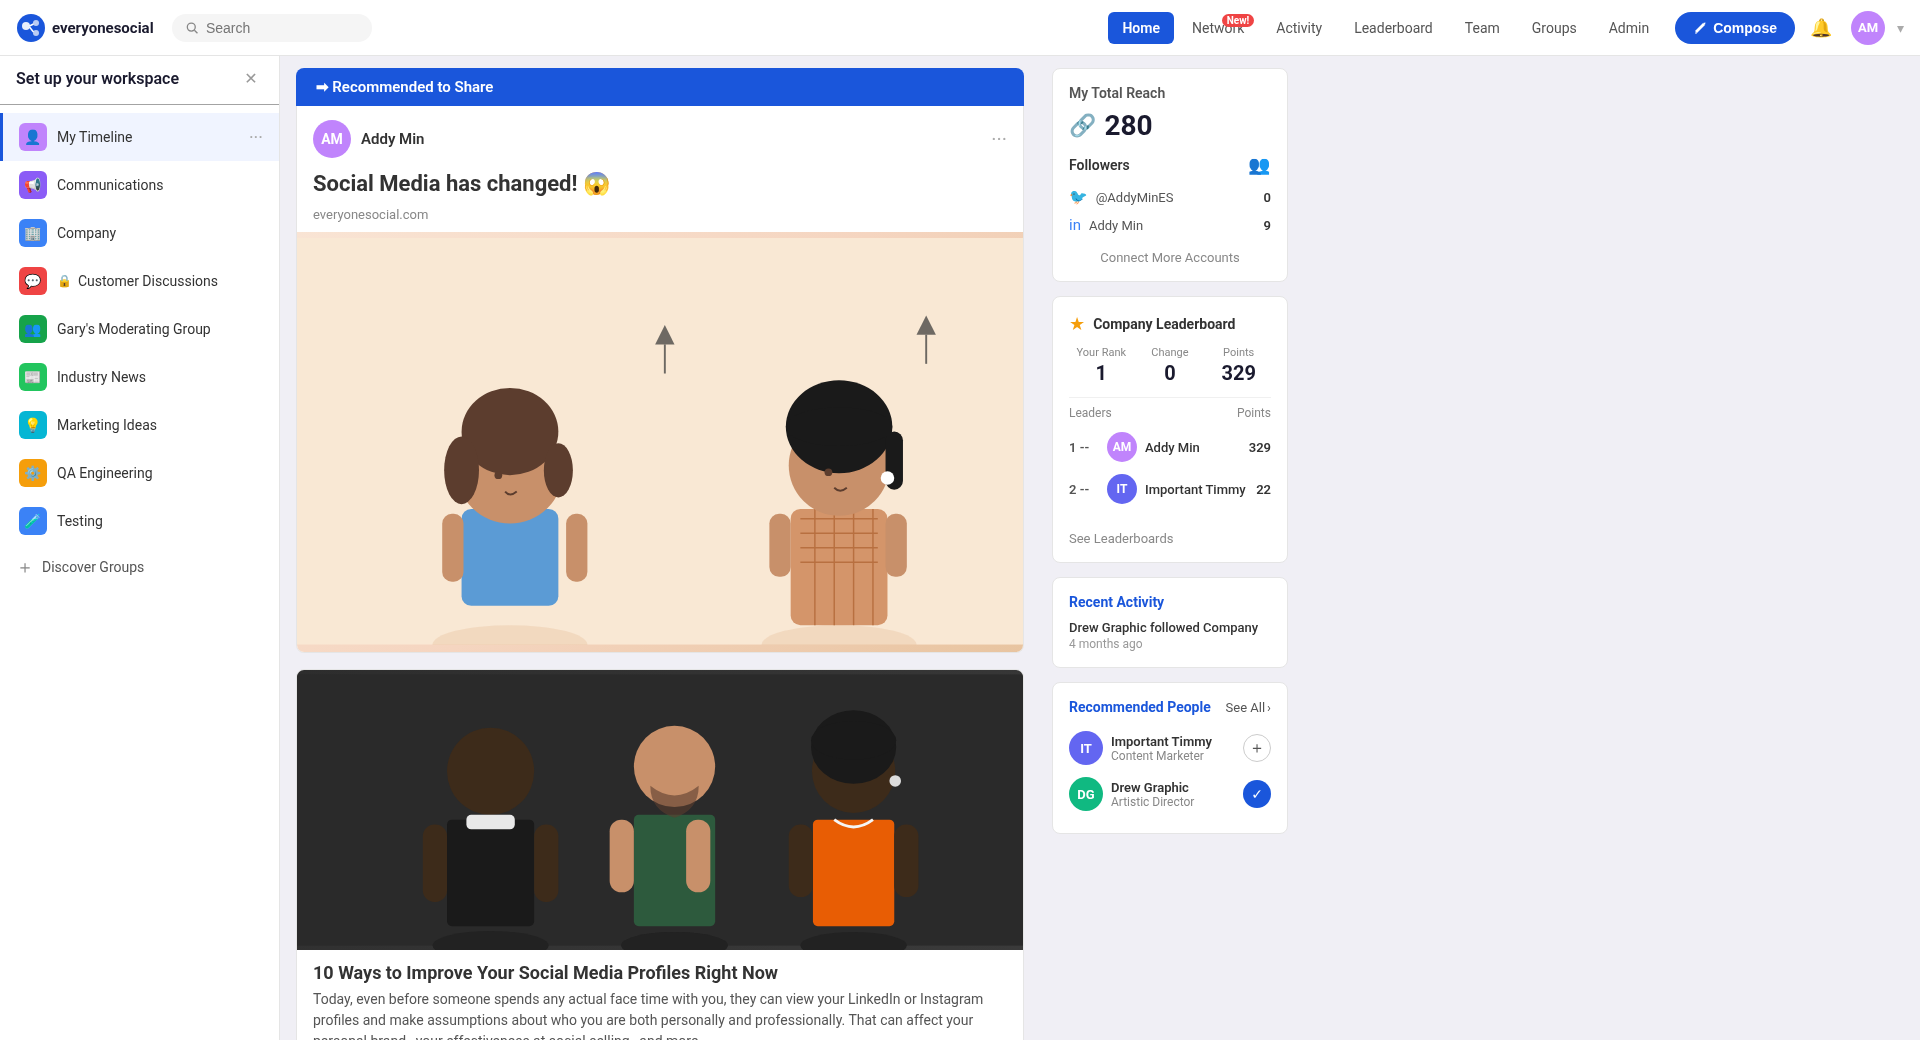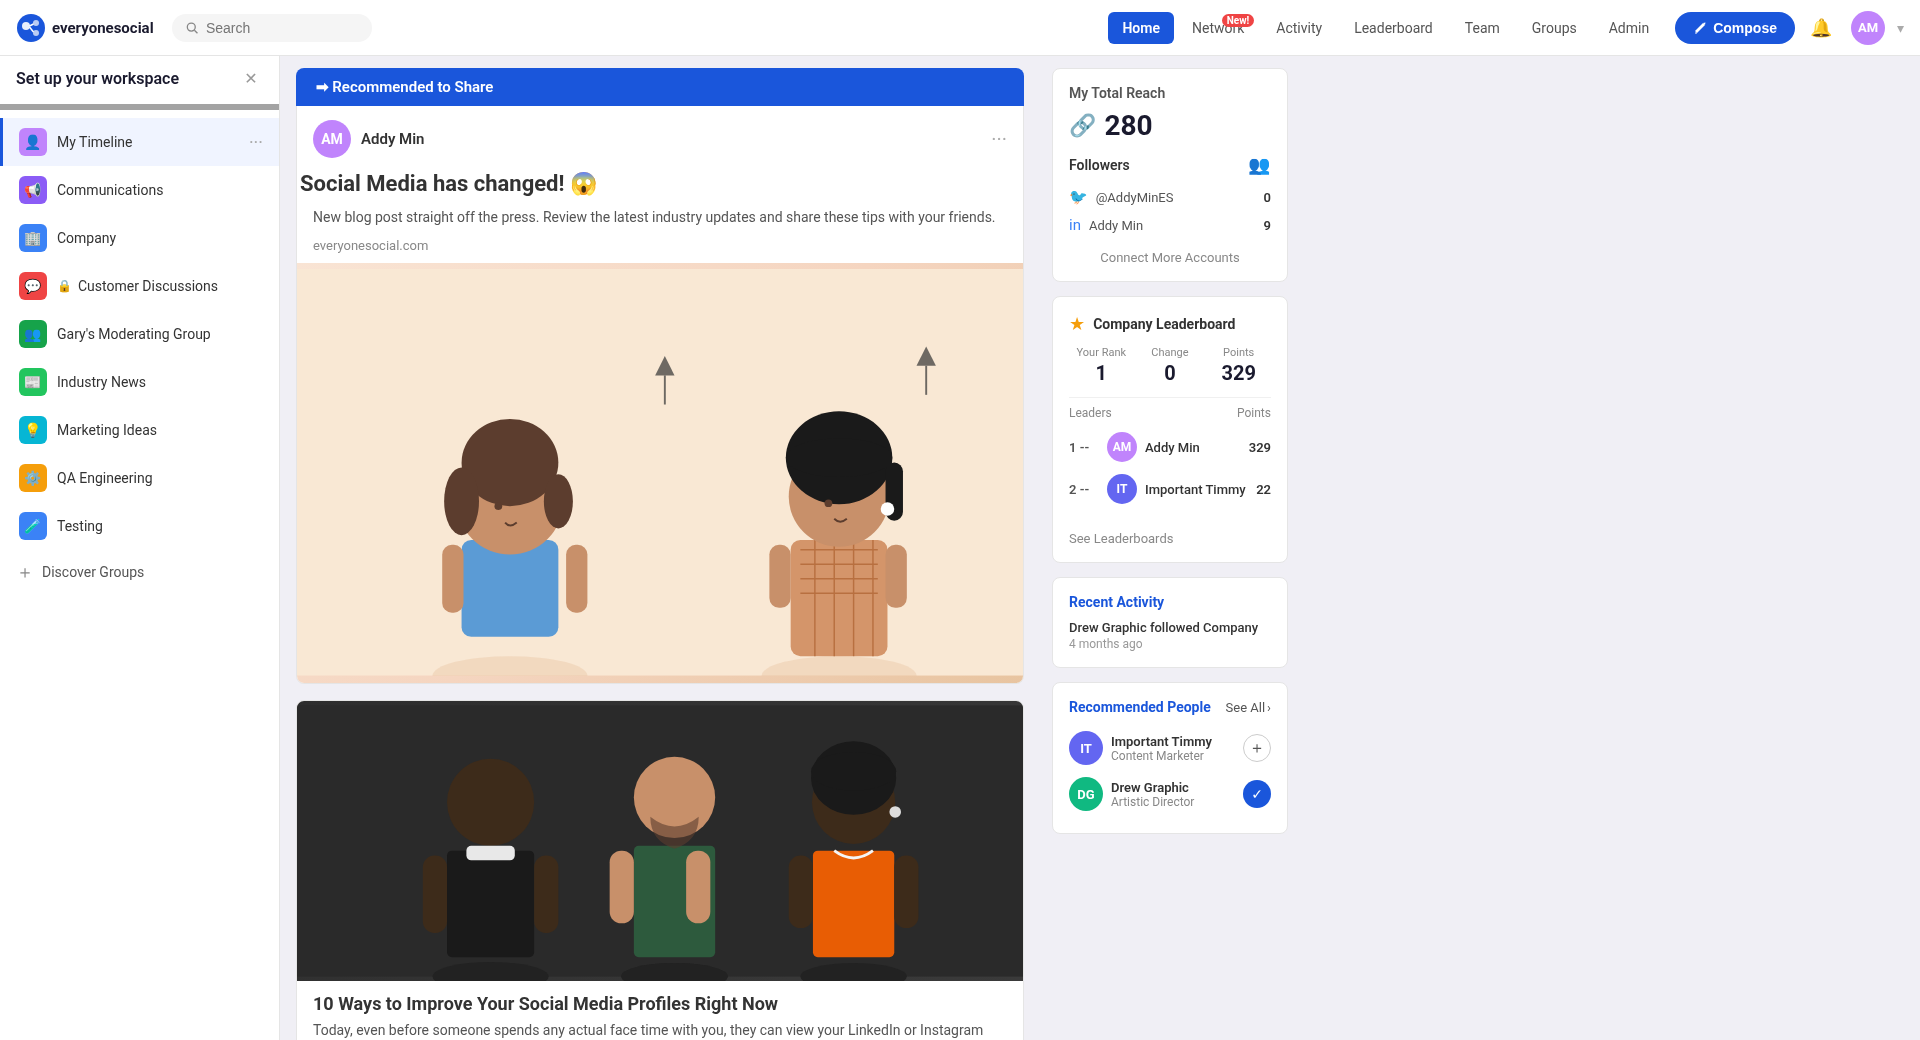--- a/index.html
+++ b/index.html
@@ -21,42 +21,42 @@
     .compose-btn { background: #1a56db; color: #fff; border: none; border-radius: 20px; padding: 8px 18px; font-size: 14px; font-weight: 600; cursor: pointer; display: flex; align-items: center; gap: 6px; margin-left: 12px; }
     .nav-icons { display: flex; align-items: center; gap: 12px; margin-left: 10px; }
     .nav-icon-btn { width: 34px; height: 34px; border-radius: 50%; display: flex; align-items: center; justify-content: center; cursor: pointer; color: #555; font-size: 18px; }
     .avatar-btn { width: 34px; height: 34px; border-radius: 50%; background: #c084fc; display: flex; align-items: center; justify-content: center; color: #fff; font-weight: 700; font-size: 13px; cursor: pointer; }
 
     
     .layout { display: flex; margin-top: 52px; min-height: calc(100vh - 52px); }
 
     
     .sidebar { width: 280px; background: #fff; border-right: 1px solid #e5e5e5; padding: 0; flex-shrink: 0; }
-    .setup-banner { display: flex; align-items: center; justify-content: space-between; background: #fff; padding: 14px 16px; border-bottom: 6px solid #a3a3a3; }
+    .setup-banner { display: flex; align-items: center; justify-content: space-between; background: #fff; padding: 14px 16px; border-bottom: 1px solid #a3a3a3; }
     .setup-title { font-size: 16px; font-weight: 600; color: #1a1a2e; }
     .close-btn { width: 24px; height: 24px; display: flex; align-items: center; justify-content: center; cursor: pointer; color: #999; font-size: 16px; border-radius: 4px; }
     .sidebar-nav { padding: 8px 0; }
     .sidebar-item { display: flex; align-items: center; padding: 10px 16px; cursor: pointer; border-left: 3px solid transparent; gap: 10px; }
     .sidebar-item.active { border-left-color: #1a56db; background: #f0f4ff; }
     .sidebar-icon { width: 28px; height: 28px; border-radius: 6px; display: flex; align-items: center; justify-content: center; font-size: 14px; flex-shrink: 0; color: #fff; }
     .sidebar-label { flex: 1; font-size: 14px; color: #333; display: flex; align-items: center; gap: 6px; }
     .sidebar-more { color: #aaa; font-size: 18px; cursor: pointer; }
     .sidebar-add { display: flex; align-items: center; gap: 8px; padding: 10px 16px; cursor: pointer; color: #555; }
     .sidebar-add-icon { font-size: 18px; color: #888; }
 
     
     .main-feed { flex: 1; padding: 16px; max-width: 760px; }
     .recommended-banner { background: #1a56db; color: #fff; padding: 10px 20px; border-radius: 8px 8px 0 0; display: flex; align-items: center; gap: 8px; font-weight: 600; font-size: 15px; }
     .post-card { background: #fff; border-radius: 0 0 8px 8px; border: 1px solid #e5e5e5; border-top: none; margin-bottom: 16px; overflow: hidden; }
     .post-header { display: flex; align-items: center; justify-content: space-between; padding: 14px 16px 8px; }
     .post-author { display: flex; align-items: center; gap: 10px; }
     .post-avatar { width: 38px; height: 38px; border-radius: 50%; background: #c084fc; display: flex; align-items: center; justify-content: center; color: #fff; font-weight: 700; font-size: 14px; }
     .post-author-name { font-weight: 600; font-size: 15px; }
     .post-more { color: #aaa; cursor: pointer; font-size: 20px; }
-    .post-title { padding: 4px 3px 8px; font-size: 22px; font-weight: 700; line-height: 1.3; }
+    .post-title { padding: 4px 16px 8px; font-size: 22px; font-weight: 700; line-height: 1.3; }
     .post-desc { padding: 0 16px 10px; color: #555; font-size: 14px; line-height: 1.5; }
     .post-link { padding: 0 16px 10px; color: #888; font-size: 13px; }
     .post-image-placeholder { width: 100%; height: 420px; background: linear-gradient(135deg, #f9e4d4 0%, #f5d5c0 50%, #e8c4a0 100%); display: flex; align-items: center; justify-content: center; overflow: hidden; position: relative; }
     .second-card { background: #fff; border-radius: 8px; border: 1px solid #e5e5e5; margin-bottom: 16px; overflow: hidden; }
     .second-post-image { width: 100%; height: 280px; background: linear-gradient(135deg, #2d2d2d 0%, #3a3a3a 100%); display: flex; align-items: flex-end; }
     .post-second-title { padding: 12px 16px 6px; font-size: 18px; font-weight: 700; }
     .post-second-desc { padding: 0 16px 10px; color: #555; font-size: 14px; line-height: 1.5; }
 
     
     .right-panel { width: 260px; flex-shrink: 0; padding: 16px 12px; display: flex; flex-direction: column; gap: 14px; }
@@ -227,21 +227,20 @@
     </div>
     <div class="post-card">
       <div class="post-header">
         <div class="post-author">
           <div class="post-avatar">AM</div>
           <span class="post-author-name">Addy Min</span>
         </div>
         <span class="post-more">···</span>
       </div>
       <div class="post-title">Social Media has changed! 😱</div>
-      <div class="post-desc">New blog post straight off the press. Review the latest industry updates and share these tips with your friends.</div>
       <div class="post-link">everyonesocial.com</div>
 
       <div class="post-image-placeholder">
         <svg viewBox="0 0 750 420" xmlns="http://www.w3.org/2000/svg">
 
           <rect width="750" height="420" fill="#f9e8d4"></rect>
 
           <ellipse cx="220" cy="420" rx="80" ry="20" fill="#e8c4a0" opacity="0.4"></ellipse>
 
           <rect x="170" y="280" width="100" height="100" rx="10" fill="#5b9bd5"></rect>

